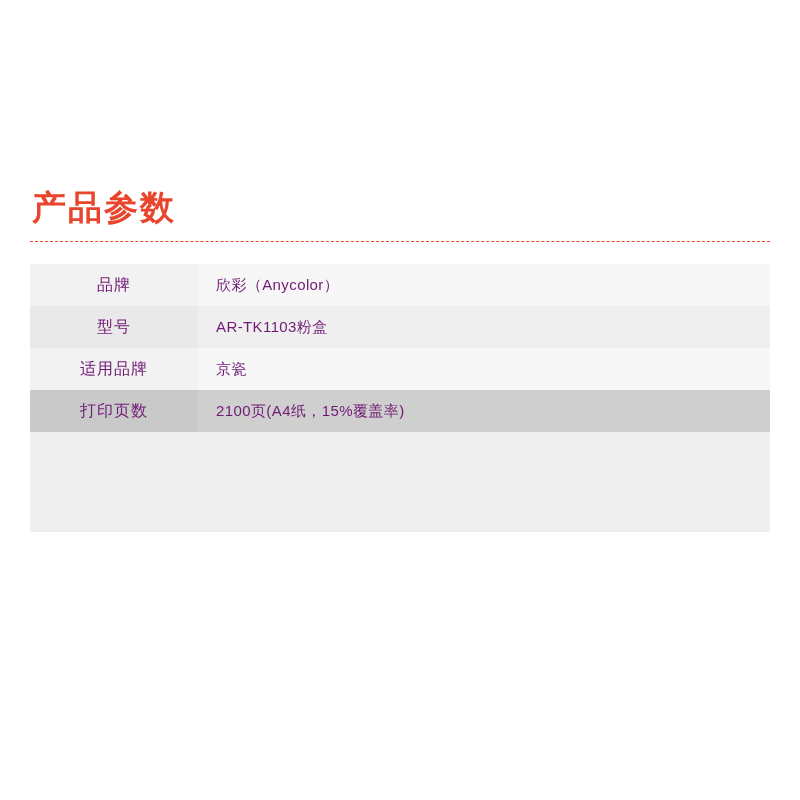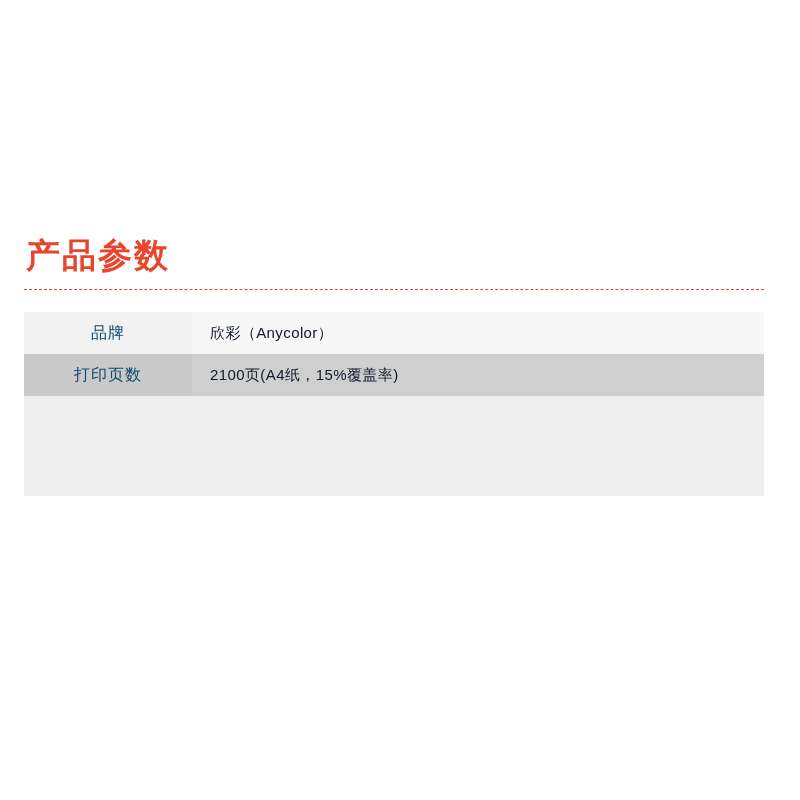--- a/index.html
+++ b/index.html
@@ -17,24 +17,23 @@
   .page {
     position: relative;
     width: 800px;
     height: 800px;
     background: #ffffff;
     box-sizing: border-box;
   }
 
   .spec-block {
     position: absolute;
-    left: 24px;
+    left: 30px;
     top: 185px;
     width: 740px;
-    margin-top: 48px;
   }
 
   .spec-title {
     font-size: 34px;
     font-weight: bold;
     color: #e8452c;
     letter-spacing: 2px;
     line-height: 44px;
     padding-left: 2px;
     margin: 0 0 12px 0;
@@ -60,29 +59,29 @@
   .spec-table td {
     vertical-align: middle;
     font-size: 15px;
     color: #3a3a3a;
     padding: 0;
   }
 
   td.label-cell {
     width: 168px;
     text-align: center;
-    color: #0c4a6e;
+    color: #701a75;
     font-size: 16px;
     letter-spacing: 1px;
   }
 
   td.value-cell {
     padding-left: 18px;
     font-size: 15px;
-    color: #0f172a;
+    color: #701a75;
     letter-spacing: 0.4px;
   }
 
   
   tr.band-a td { background: #efefef; }
   tr.band-b td { background: #f7f7f7; }
   tr.band-c td { background: #cfcfcf; }
 
   tr.band-a td.label-cell { background: #e9e9e9; }
   tr.band-b td.label-cell { background: #f2f2f2; }
@@ -106,20 +105,28 @@
     <div class="spec-title">产品参数</div>
 
     <div class="spec-divider"></div>
 
     <table class="spec-table">
       <tbody>
         <tr class="band-b">
           <td class="label-cell">品牌</td>
           <td class="value-cell">欣彩（Anycolor）</td>
         </tr>
+        <tr class="band-a">
+          <td class="label-cell">型号</td>
+          <td class="value-cell">AR-TK1103粉盒</td>
+        </tr>
+        <tr class="band-b">
+          <td class="label-cell">适用品牌</td>
+          <td class="value-cell">京瓷</td>
+        </tr>
         <tr class="band-c">
           <td class="label-cell">打印页数</td>
           <td class="value-cell">2100页(A4纸，15%覆盖率)</td>
         </tr>
       </tbody>
     </table>
 
     <div class="filler"></div>
 
   </div>

